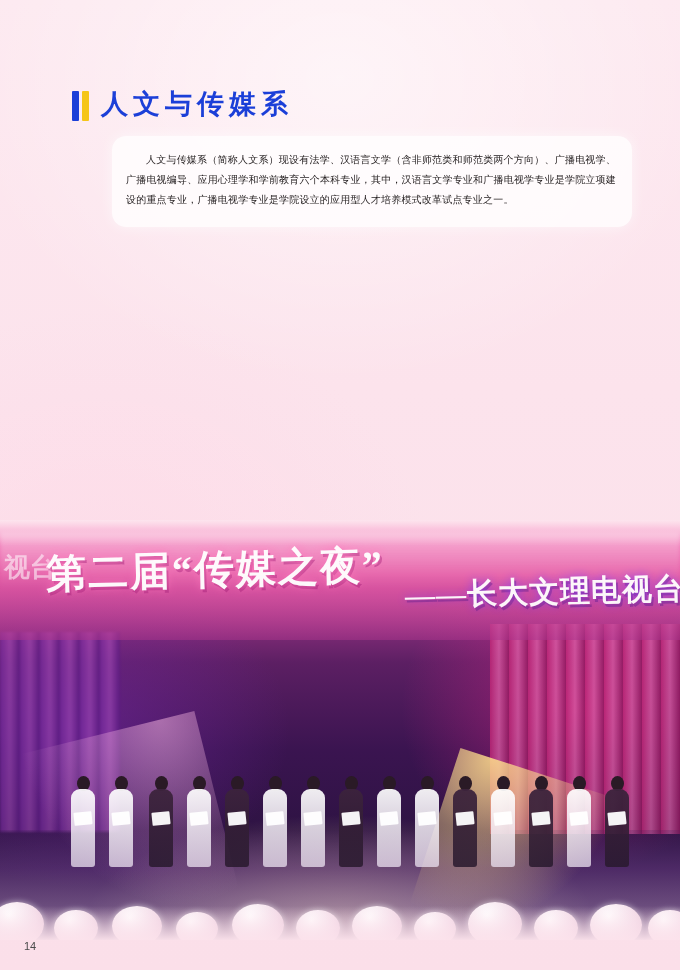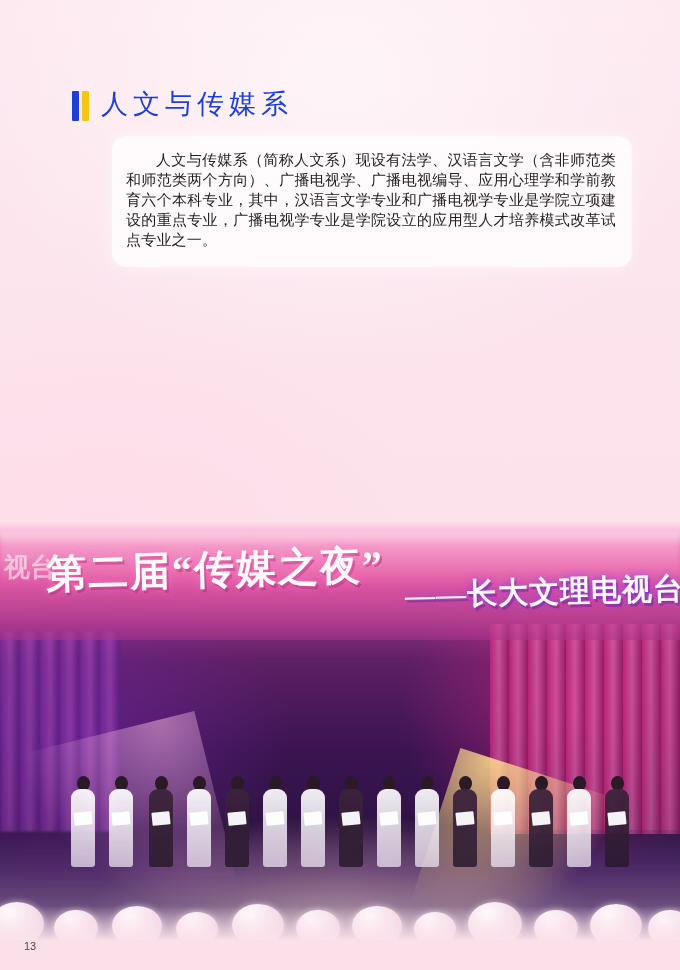--- a/index.html
+++ b/index.html
@@ -45,40 +45,40 @@
     height: 34px;
   }
   .bar {
     width: 7px;
     border-radius: 1px;
   }
   .bar.b1 { height: 30px; background: #1b3fd8; }
   .bar.b2 { height: 30px; background: #f5c518; }
   .heading-text {
     font-family: "Liberation Serif", serif;
-    font-weight: normal;
+    font-weight: bold;
     font-size: 27px;
     letter-spacing: 5px;
     color: #1b3fd8;
     white-space: nowrap;
   }
   
   .text-card {
     position: absolute;
     left: 112px;
     top: 136px;
     width: 490px;
     padding: 14px 16px 16px 14px;
     background: rgba(255,255,255,0.78);
     border-radius: 14px;
     box-shadow: 0 0 14px rgba(255,255,255,0.6);
   }
   .para {
     font-family: "DejaVu Sans", "Liberation Sans", sans-serif;
-    font-size: 15px;
+    font-size: 10px;
     line-height: 20px;
     color: #221d1e;
     text-align: justify;
     text-indent: 2em;
     margin: 0 0 1px 0;
     letter-spacing: 0.2px;
   }
   
   .photo {
     position: absolute;
@@ -418,14 +418,14 @@
       <div class="balloon" style="left:468px; width:54px; height:44px;"></div>
       <div class="balloon" style="left:534px; width:44px; height:36px;"></div>
       <div class="balloon" style="left:590px; width:52px; height:42px;"></div>
       <div class="balloon" style="left:648px; width:44px; height:36px;"></div>
     </div>
 
     <div class="photo-fade-top"></div>
     <div class="photo-fade-bottom"></div>
   </div>
 
-  <div class="page-number">13</div>
+  <div class="page-number">14</div>
 </div>
 
 </body></html>

